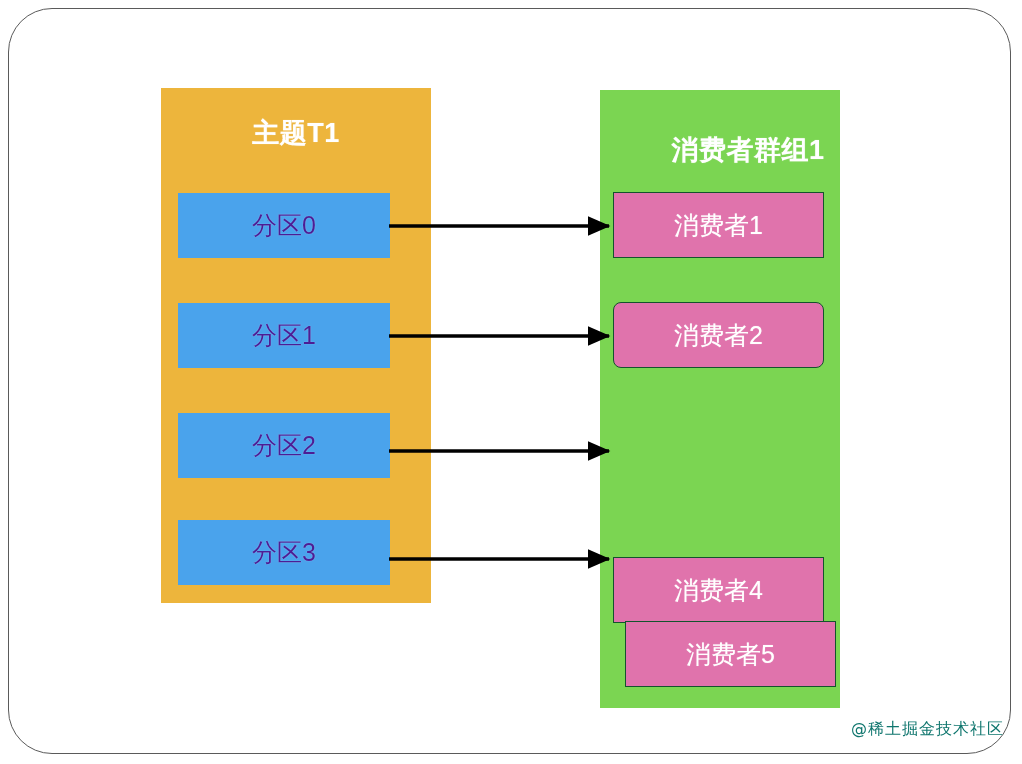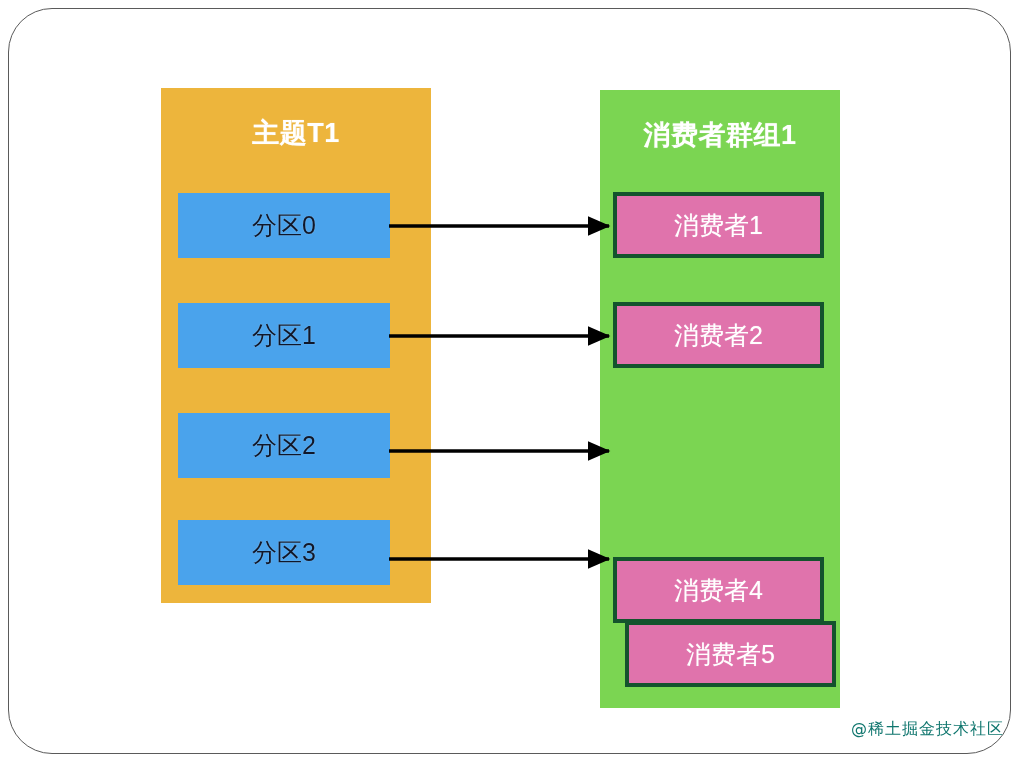--- a/index.html
+++ b/index.html
@@ -65,48 +65,48 @@
     width: 100%;
     text-align: center;
     color: #ffffff;
     font-size: 27px;
     font-weight: bold;
     letter-spacing: 0.5px;
     text-shadow: 0 0 1px rgba(255,255,255,0.55);
     user-select: none;
   }
   .topic-box .container-title { top: 27px; }
-  .group-box .container-title { top: 27px; }
+  .group-box .container-title { top: 42px; margin-left: 28px; }
 
   
   .partition-box {
     position: absolute;
     left: 17px;
     width: 212px;
     height: 65px;
     background: #4AA3EC;
     display: flex;
     align-items: center;
     justify-content: center;
-    color: #0f172a;
+    color: #4c1d95;
     font-size: 25px;
     font-weight: normal;
     text-shadow: 0 0 1px rgba(255,255,255,0.5);
     box-sizing: border-box;
     user-select: none;
   }
 
   
   .consumer-box {
     position: absolute;
     left: 13px;
     width: 211px;
     height: 66px;
     background: #E073AC;
-    border: 4px solid #14532d;
+    border: 1px solid #14532d;
     display: flex;
     align-items: center;
     justify-content: center;
     color: #ffffff;
     font-size: 25px;
     font-weight: normal;
     text-shadow: 0 0 1px rgba(255,255,255,0.5);
     box-sizing: border-box;
     user-select: none;
   }
@@ -160,21 +160,21 @@
     </div>
   </div>
 
   <div class="group-box">
     <div class="container-title">消费者群组1</div>
 
     <div class="consumer-box" style="top:102px;">
       <span>消费者1</span>
     </div>
 
-    <div class="consumer-box" style="top:212px;">
+    <div class="consumer-box" style="top:212px;border-radius:8px;">
       <span>消费者2</span>
     </div>
 
 
     <div class="consumer-box" style="top:427px;margin-top:40px;">
       <span>消费者4</span>
     </div>
 
     <div class="consumer-box" style="top:531px;margin-left:12px;">
       <span>消费者5</span>

